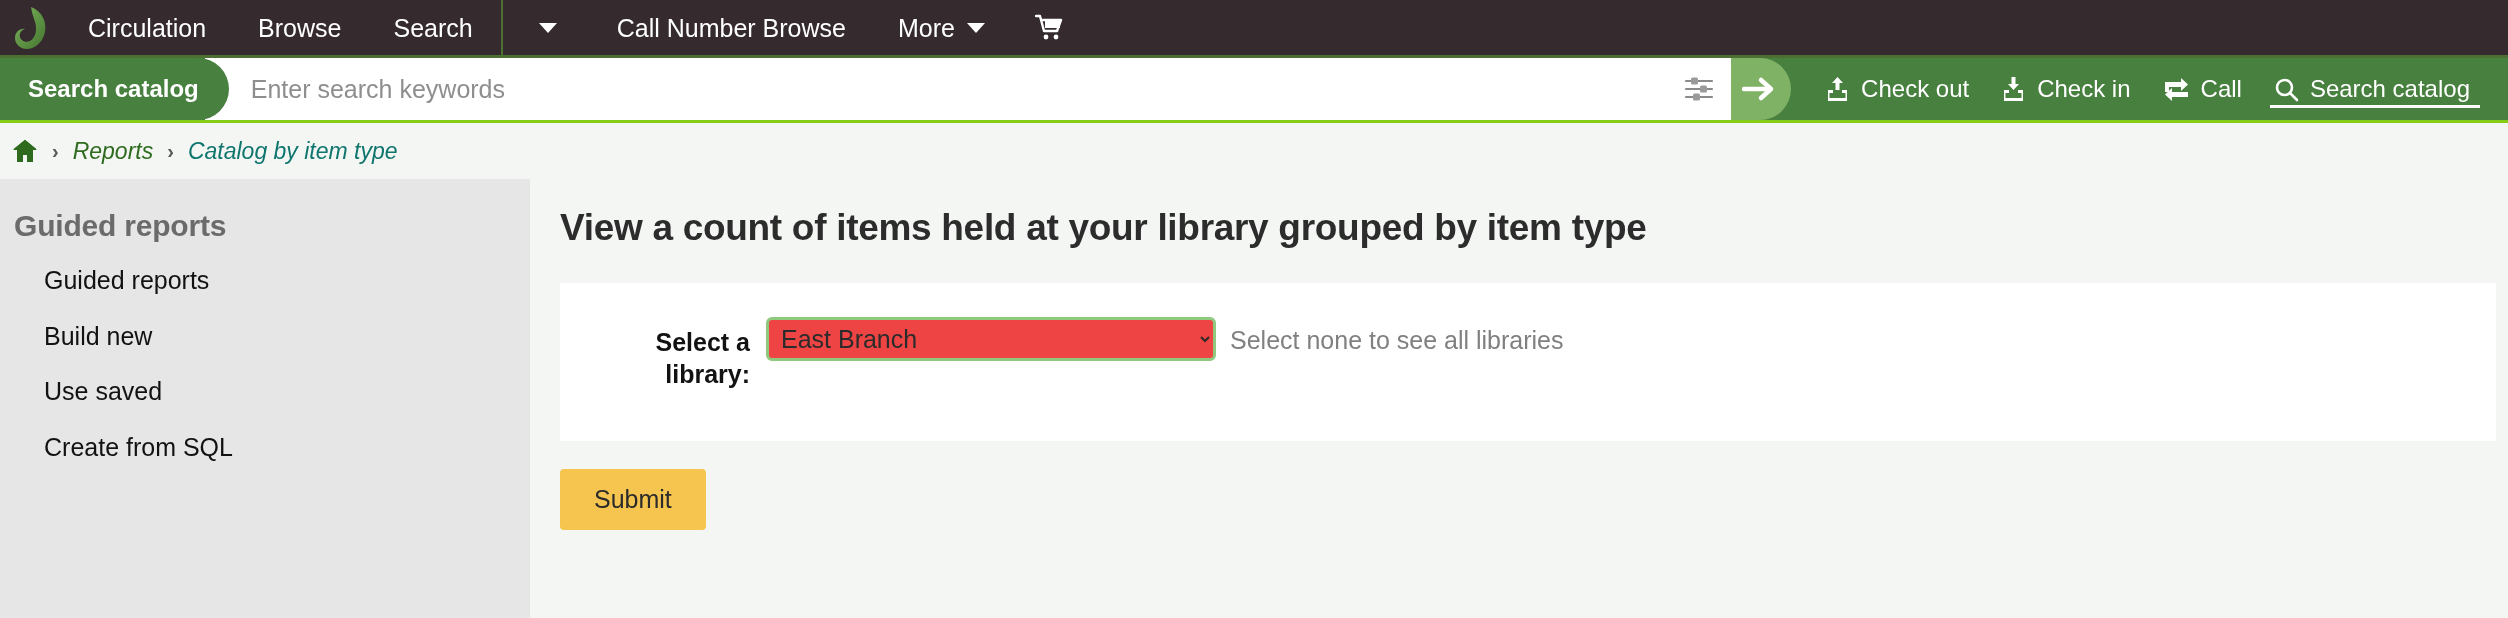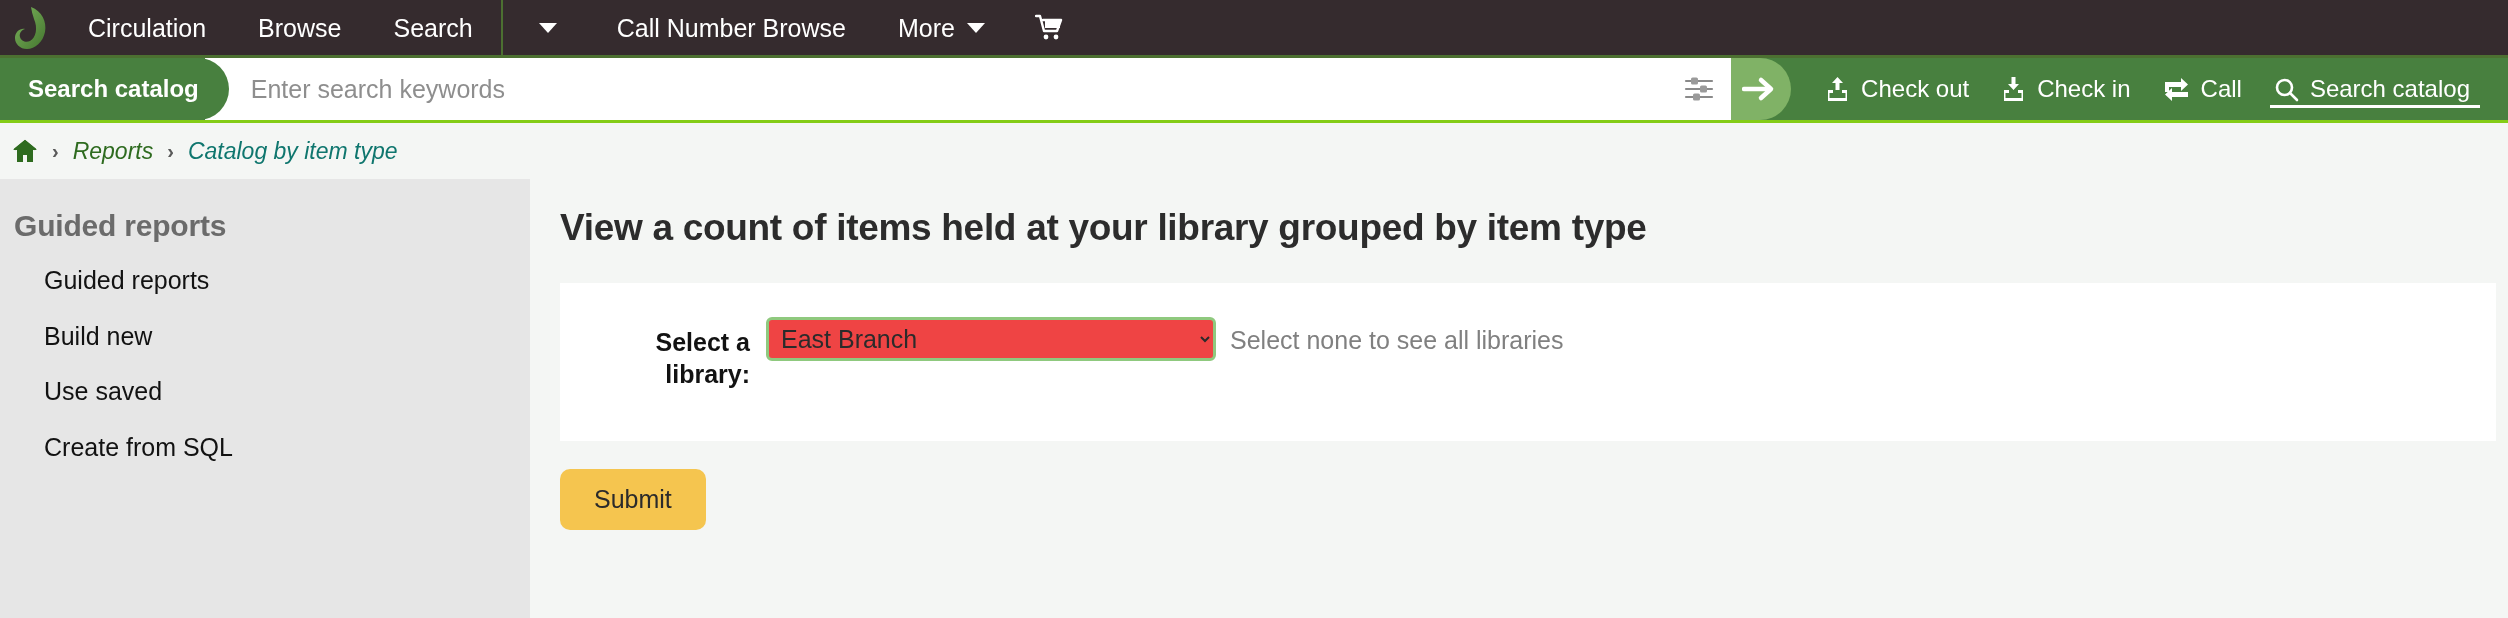--- a/index.html
+++ b/index.html
@@ -253,21 +253,21 @@
     color: #808080;
     padding-top: 9px;
     white-space: nowrap;
   }
   .submit-btn {
     margin: 28px 0 0 30px;
     background: #f4c košík;
     background: #f5c54f;
     color: #2b2b2b;
     border: none;
-    border-radius: 10px;
+    border-radius: 4px;
     font-size: 25px;
     font-family: "Liberation Sans", sans-serif;
     padding: 16px 34px;
     cursor: pointer;
   }
 </style>
 </head>
 <body>
 
 <div class="topbar">

